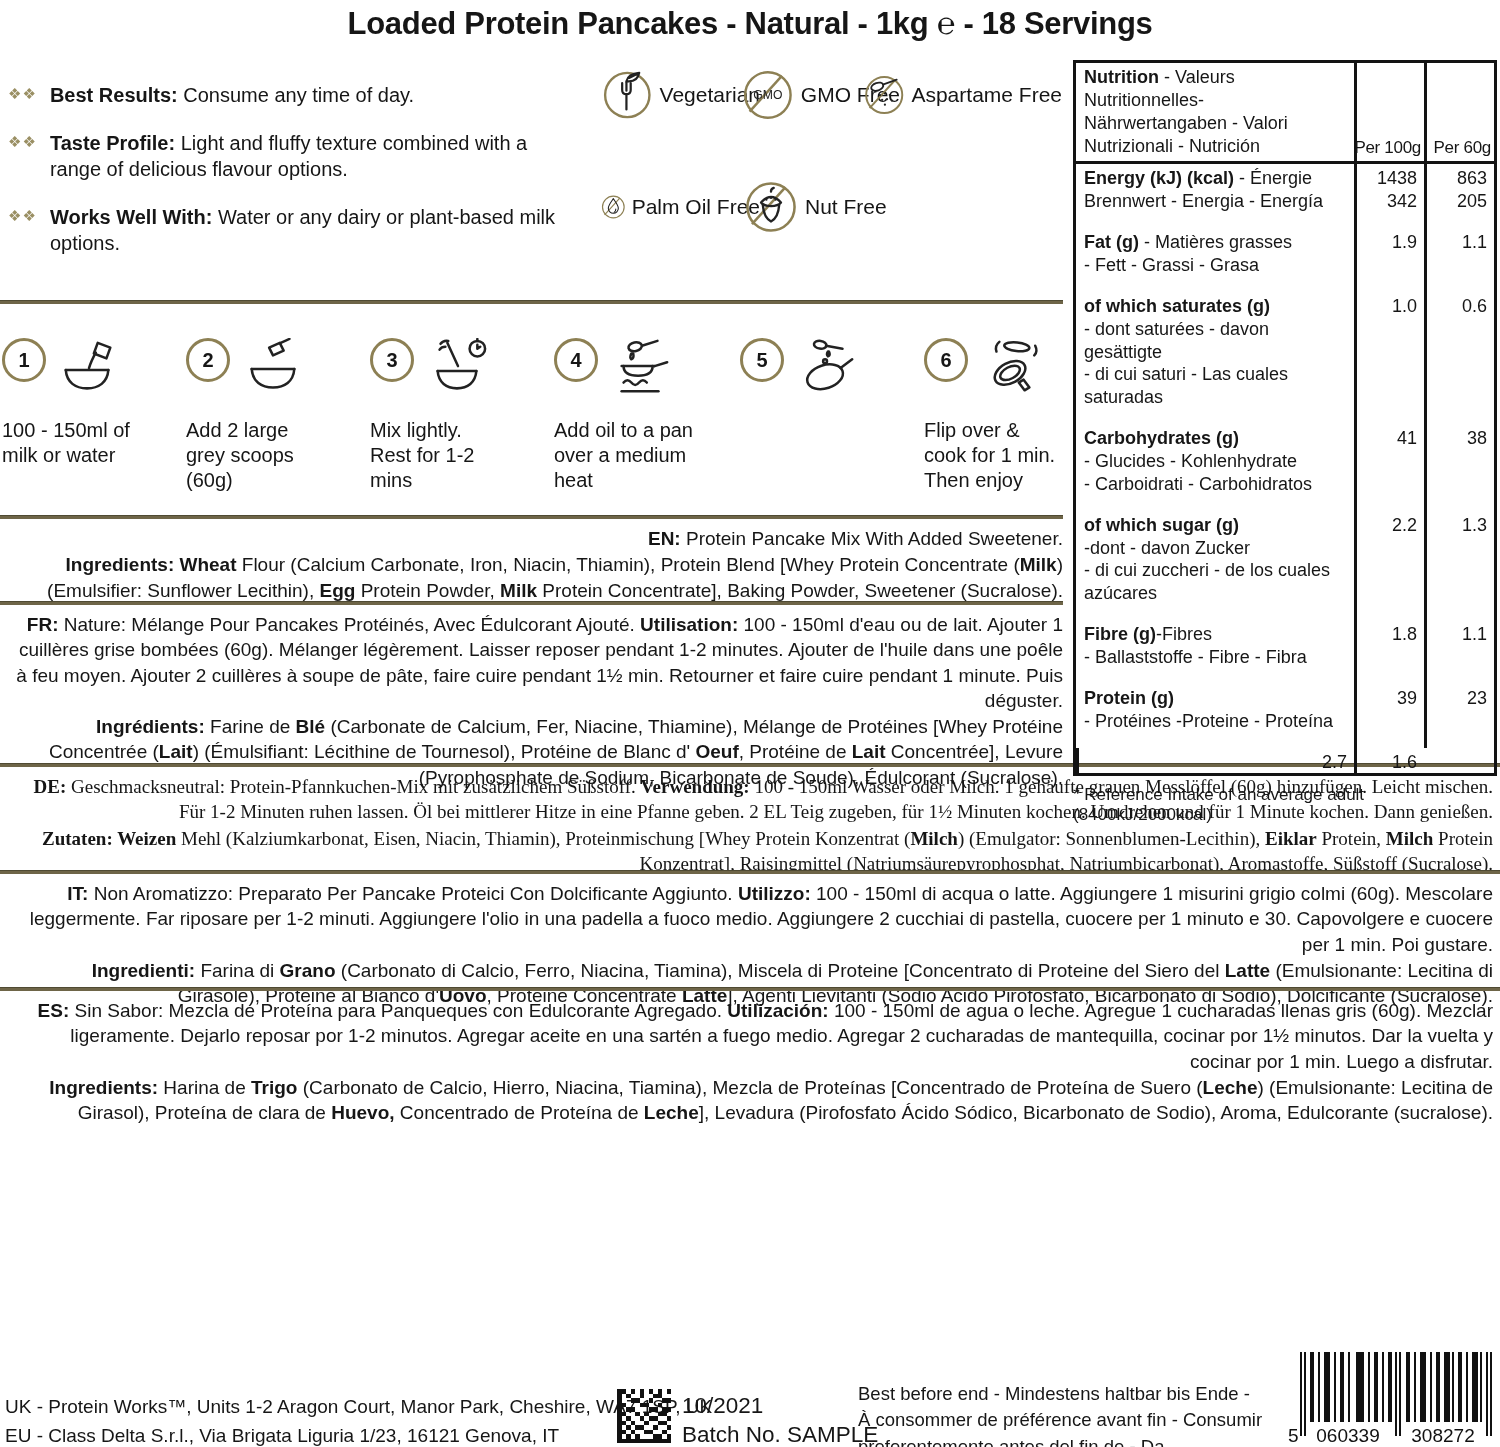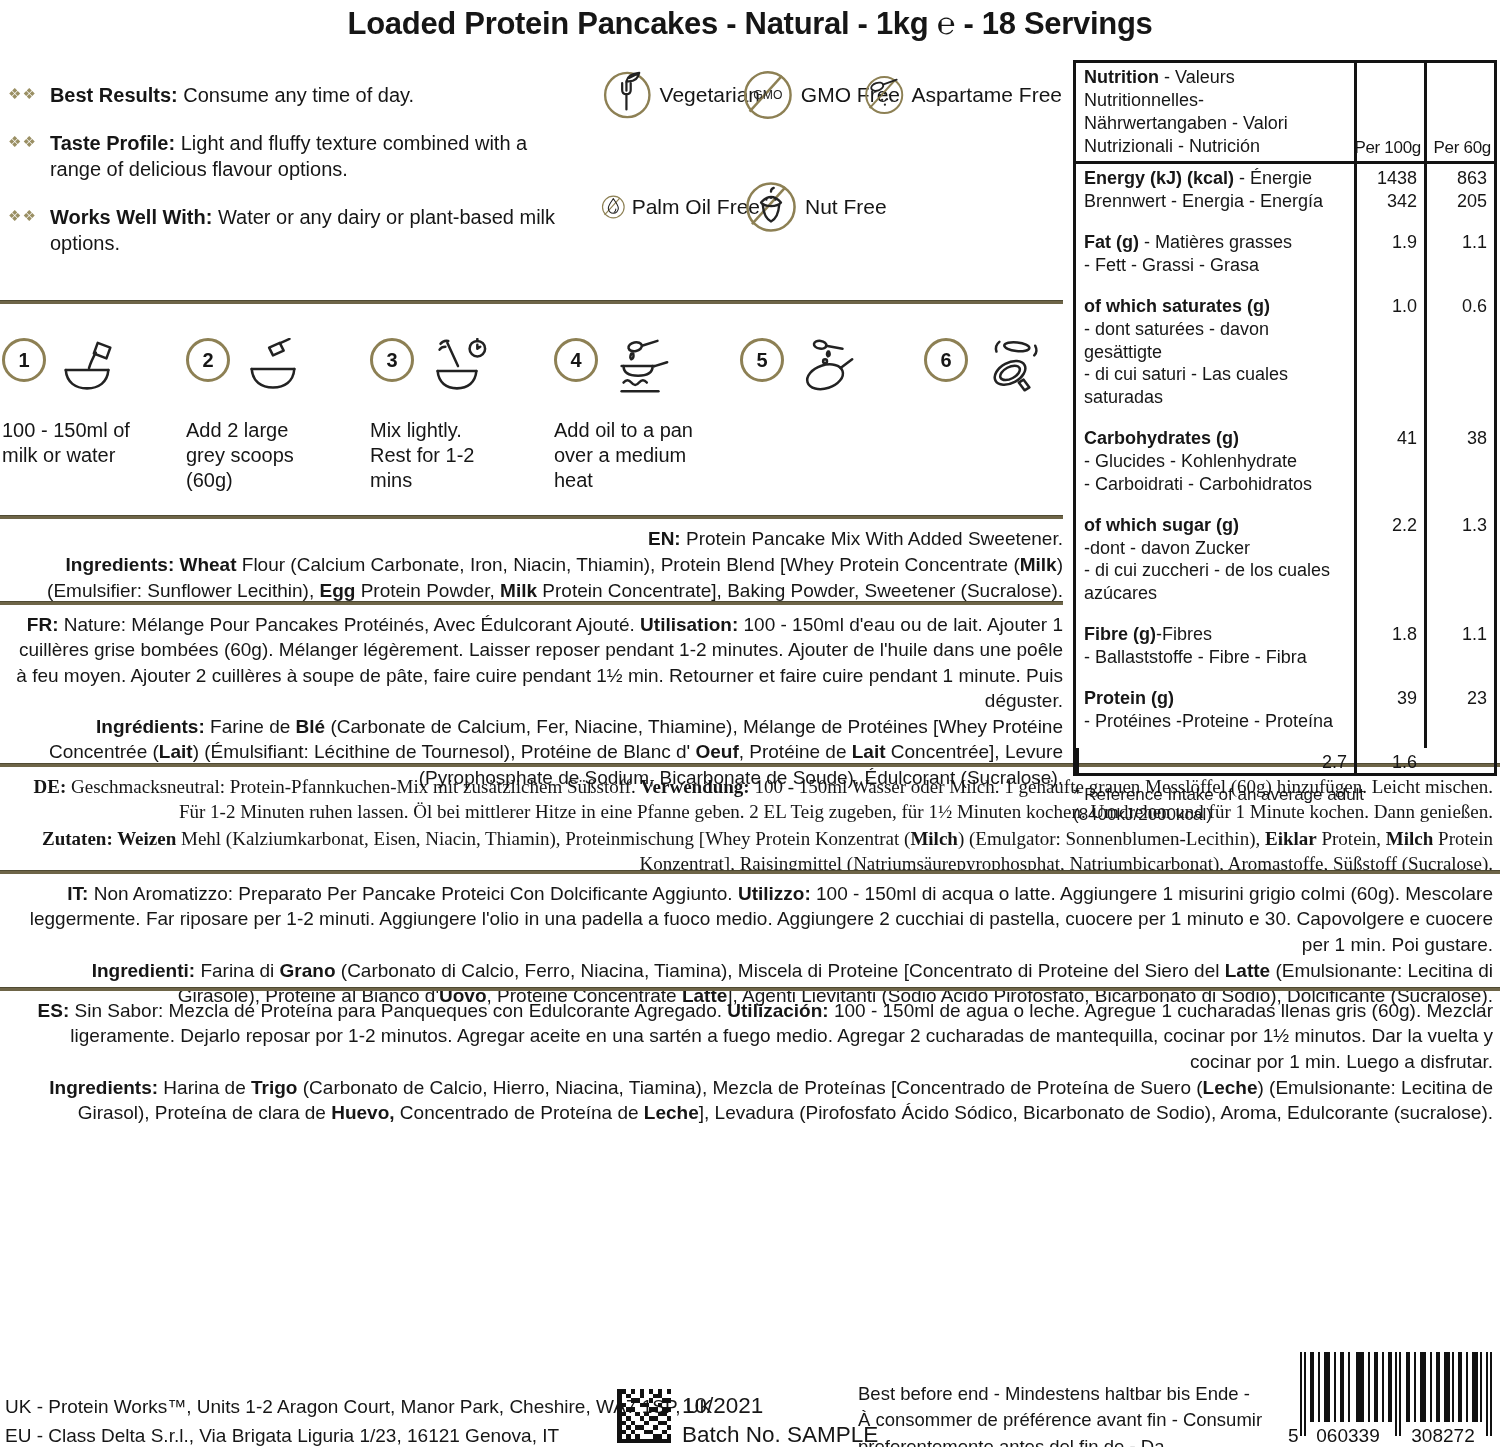--- a/index.html
+++ b/index.html
@@ -277,20 +277,23 @@
         <ellipse cx="38" cy="9" rx="13" ry="4.5" transform="rotate(6 38 9)"></ellipse>
         <path d="M20 4 q-5 4-3 10"></path>
             <path d="M57 8 q3 6-1 10"></path>
         <ellipse cx="31" cy="36" rx="17" ry="10.5" transform="rotate(-28 31 36)"></ellipse>
         <ellipse cx="31" cy="36" rx="11" ry="6" transform="rotate(-28 31 36)"></ellipse>
         <path d="M40 46 l6 8 5-3 -6-8 z"></path>
       </g>
         </svg>
     </span>
   </div>
+  <div class="step-text">Flip over &amp;
+cook for 1 min.
+Then enjoy</div>
 </div>
 
 <div class="rule" style="top:515px;left:0;width:1063px;"></div>
 <div class="abs lang" style="left:6px;top:525px;width:1058px;">
   <p><b>EN: </b><span>Protein Pancake Mix With Added Sweetener.</span></p>
   <p><b>Ingredients: </b><b>Wheat</b><span> Flour (Calcium Carbonate, Iron, Niacin, Thiamin), Protein Blend [Whey Protein Concentrate (</span><b>Milk</b><span>) (Emulsifier: Sunflower Lecithin), </span><b>Egg</b><span> Protein Powder, </span><b>Milk</b><span> Protein Concentrate], Baking Powder, Sweetener (Sucralose).</span></p>
 </div>
 
 <div class="rule" style="top:601px;left:0;width:1063px;"></div>
 <div class="abs lang" style="left:6px;top:611px;width:1058px;">

